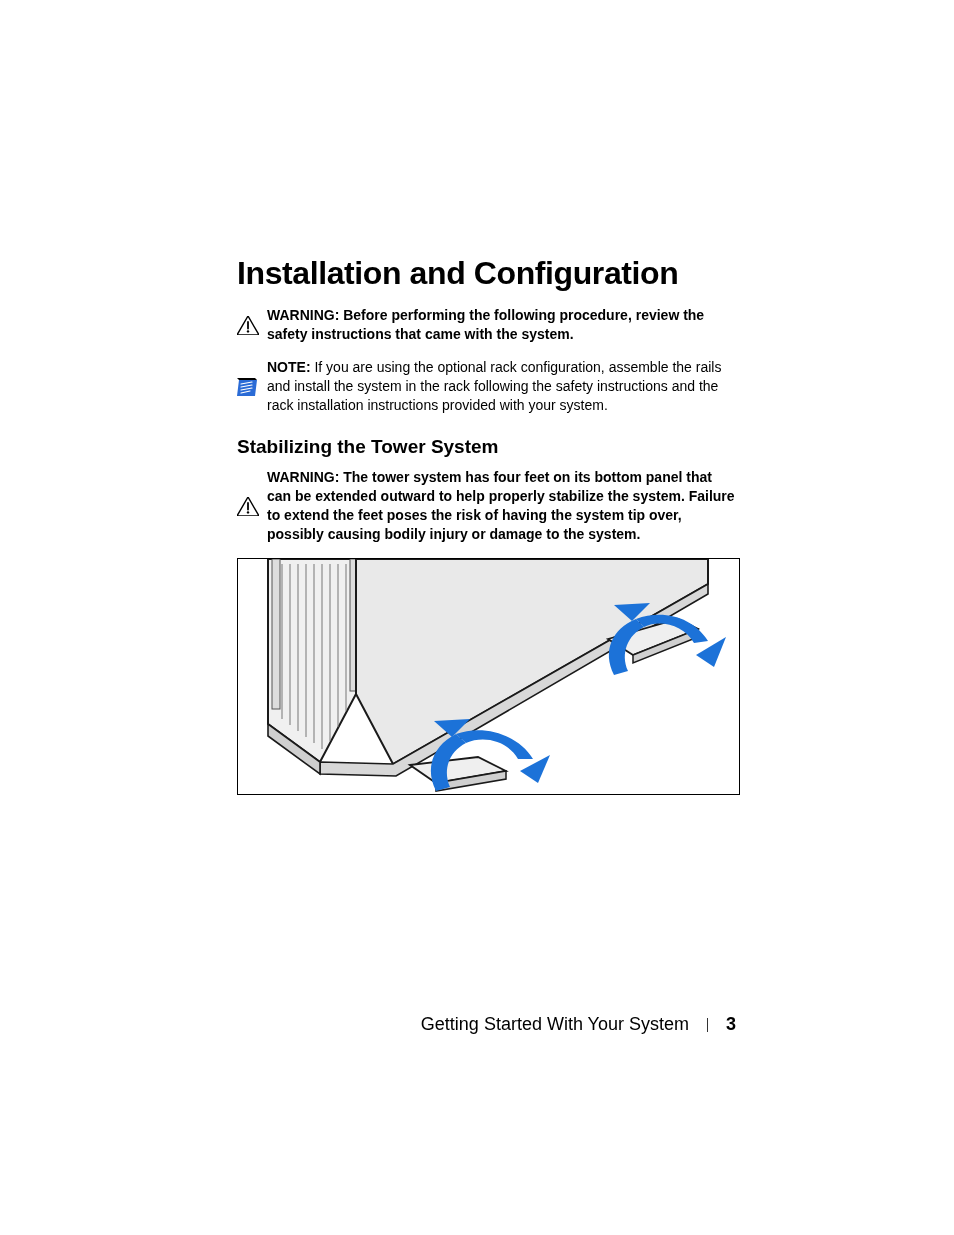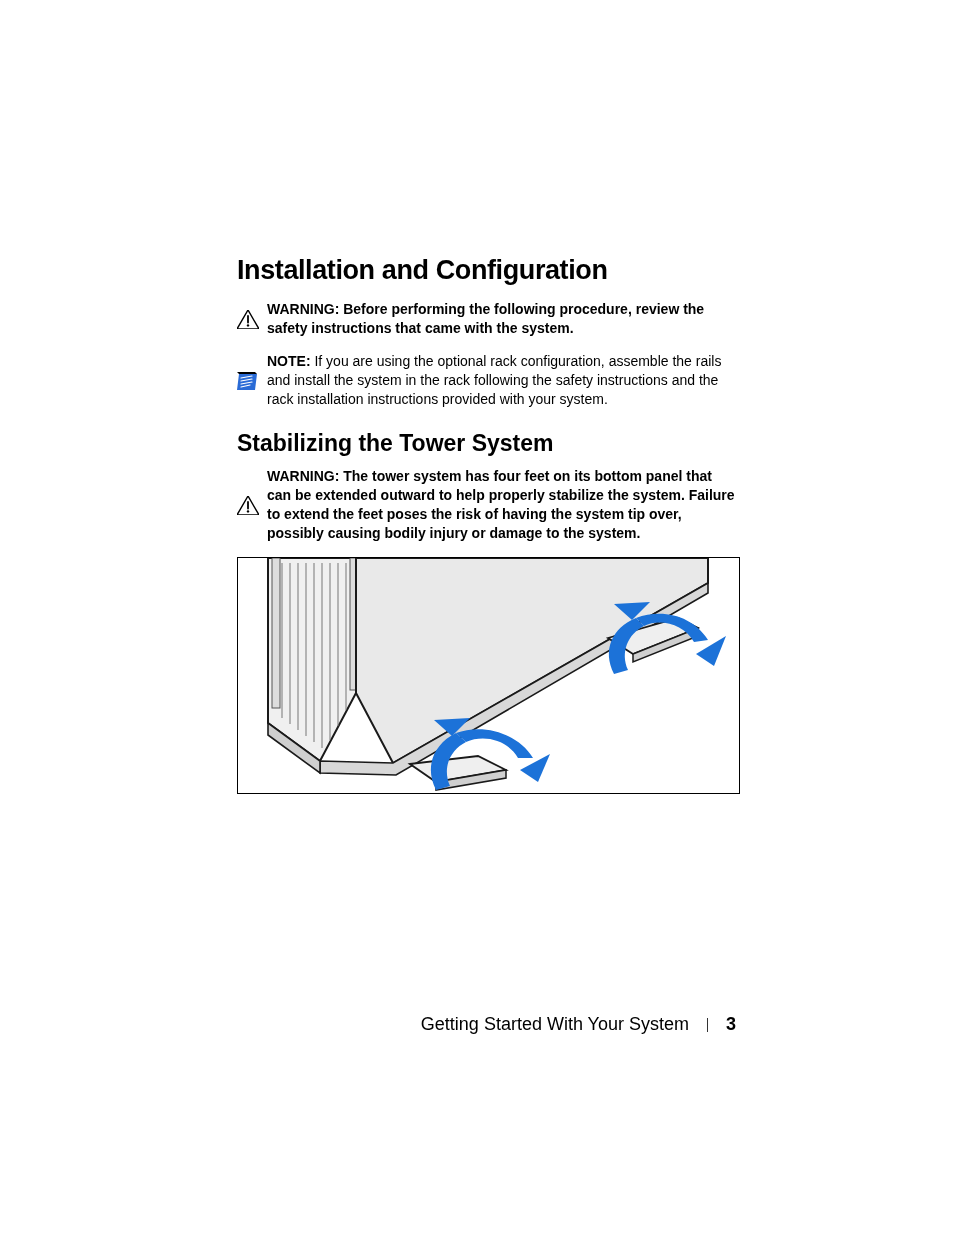--- a/index.html
+++ b/index.html
@@ -15,21 +15,21 @@
   .page {
     position: relative;
     padding: 255px 215px 0 237px;
     box-sizing: border-box;
     width: 100%;
     height: 100%;
   }
   .heading {
     font-family: "Arial Narrow", Arial, Helvetica, sans-serif;
     font-weight: bold;
-    font-size: 27px;
+    font-size: 32px;
     letter-spacing: -0.4px;
     margin: 0 0 14px 0;
     font-stretch: condensed;
   }
   .callout-row {
     display: flex;
     align-items: center;
     margin-bottom: 14px;
   }
   .icon-col {
@@ -49,21 +49,21 @@
   }
   .warning-label {
     font-weight: bold;
   }
   .note-label {
     font-weight: bold;
   }
   .subheading {
     font-family: "Arial Narrow", Arial, Helvetica, sans-serif;
     font-weight: bold;
-    font-size: 23px;
+    font-size: 19px;
     margin: 22px 0 10px 0;
     font-stretch: condensed;
   }
   .figure-box {
     border: 1px solid #000;
     width: 501px;
     height: 235px;
     margin-top: 6px;
     display: flex;
     align-items: flex-start;

